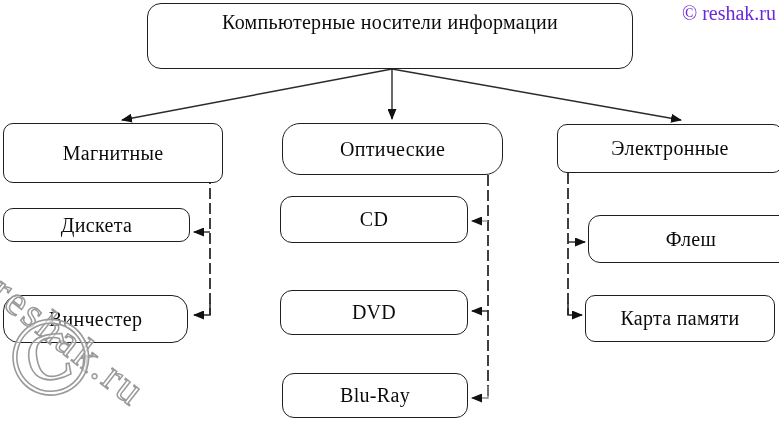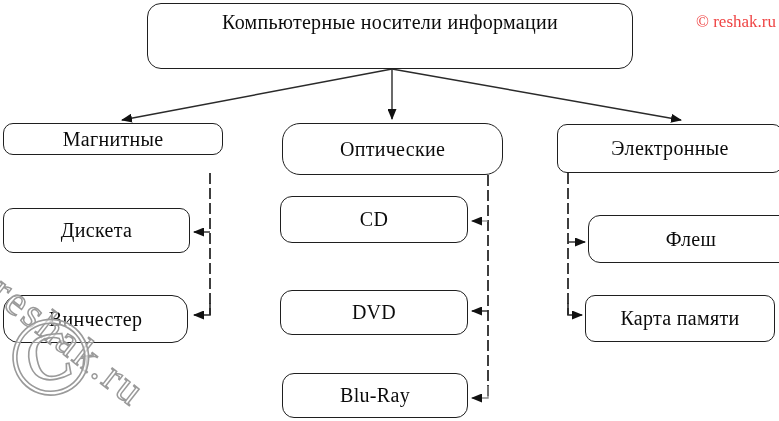--- a/index.html
+++ b/index.html
@@ -16,34 +16,34 @@
     position:absolute;
     background:#ffffff;
     border:1.6px solid #1f1f1f;
     box-sizing:border-box;
     display:flex;align-items:center;justify-content:center;
     font-size:20px;color:#0b0b0b;
     z-index:2;
     letter-spacing:0.3px;
   }
   .node.root{left:147px;top:3px;width:486px;height:66px;border-radius:14px;padding-bottom:27px;}
-  .node.magnetic{left:3px;top:123px;width:220px;height:32px;border-radius:10px;}
+  .node.magnetic{left:3px;top:123px;width:220px;height:60px;border-radius:10px;}
   .node.optical{left:282px;top:123px;width:221px;height:52px;border-radius:18px;}
   .node.electronic{left:557px;top:124px;width:226px;height:49px;border-radius:10px;}
-  .node.diskette{left:3px;top:208px;width:187px;height:45px;border-radius:10px;}
+  .node.diskette{left:3px;top:208px;width:187px;height:34px;border-radius:10px;}
   .node.winchester{left:3px;top:295px;width:185px;height:48px;border-radius:16px;}
   .node.cd{left:280px;top:196px;width:188px;height:47px;border-radius:12px;}
   .node.dvd{left:280px;top:290px;width:188px;height:45px;border-radius:12px;}
   .node.bluray{left:282px;top:373px;width:186px;height:45px;border-radius:12px;}
   .node.flash{left:588px;top:215px;width:206px;height:48px;border-radius:12px;}
   .node.memorycard{left:585px;top:295px;width:190px;height:47px;border-radius:10px;}
 
   .wm-top-right{
-    position:absolute;top:12px;right:3px;z-index:4;
-    font-size:17px;color:#ef4444;
+    position:absolute;top:2px;right:3px;z-index:4;
+    font-size:20px;color:#6d28d9;
   }
   .wm-diagonal{
     position:absolute;left:12px;top:266px;z-index:5;
     font-size:42px;letter-spacing:3px;
     transform:rotate(38deg);transform-origin:0 0;
     color:rgba(255,255,255,0.55);
     -webkit-text-stroke:1.5px #9a9a9a;
     pointer-events:none;
   }
   .wm-copyright{

